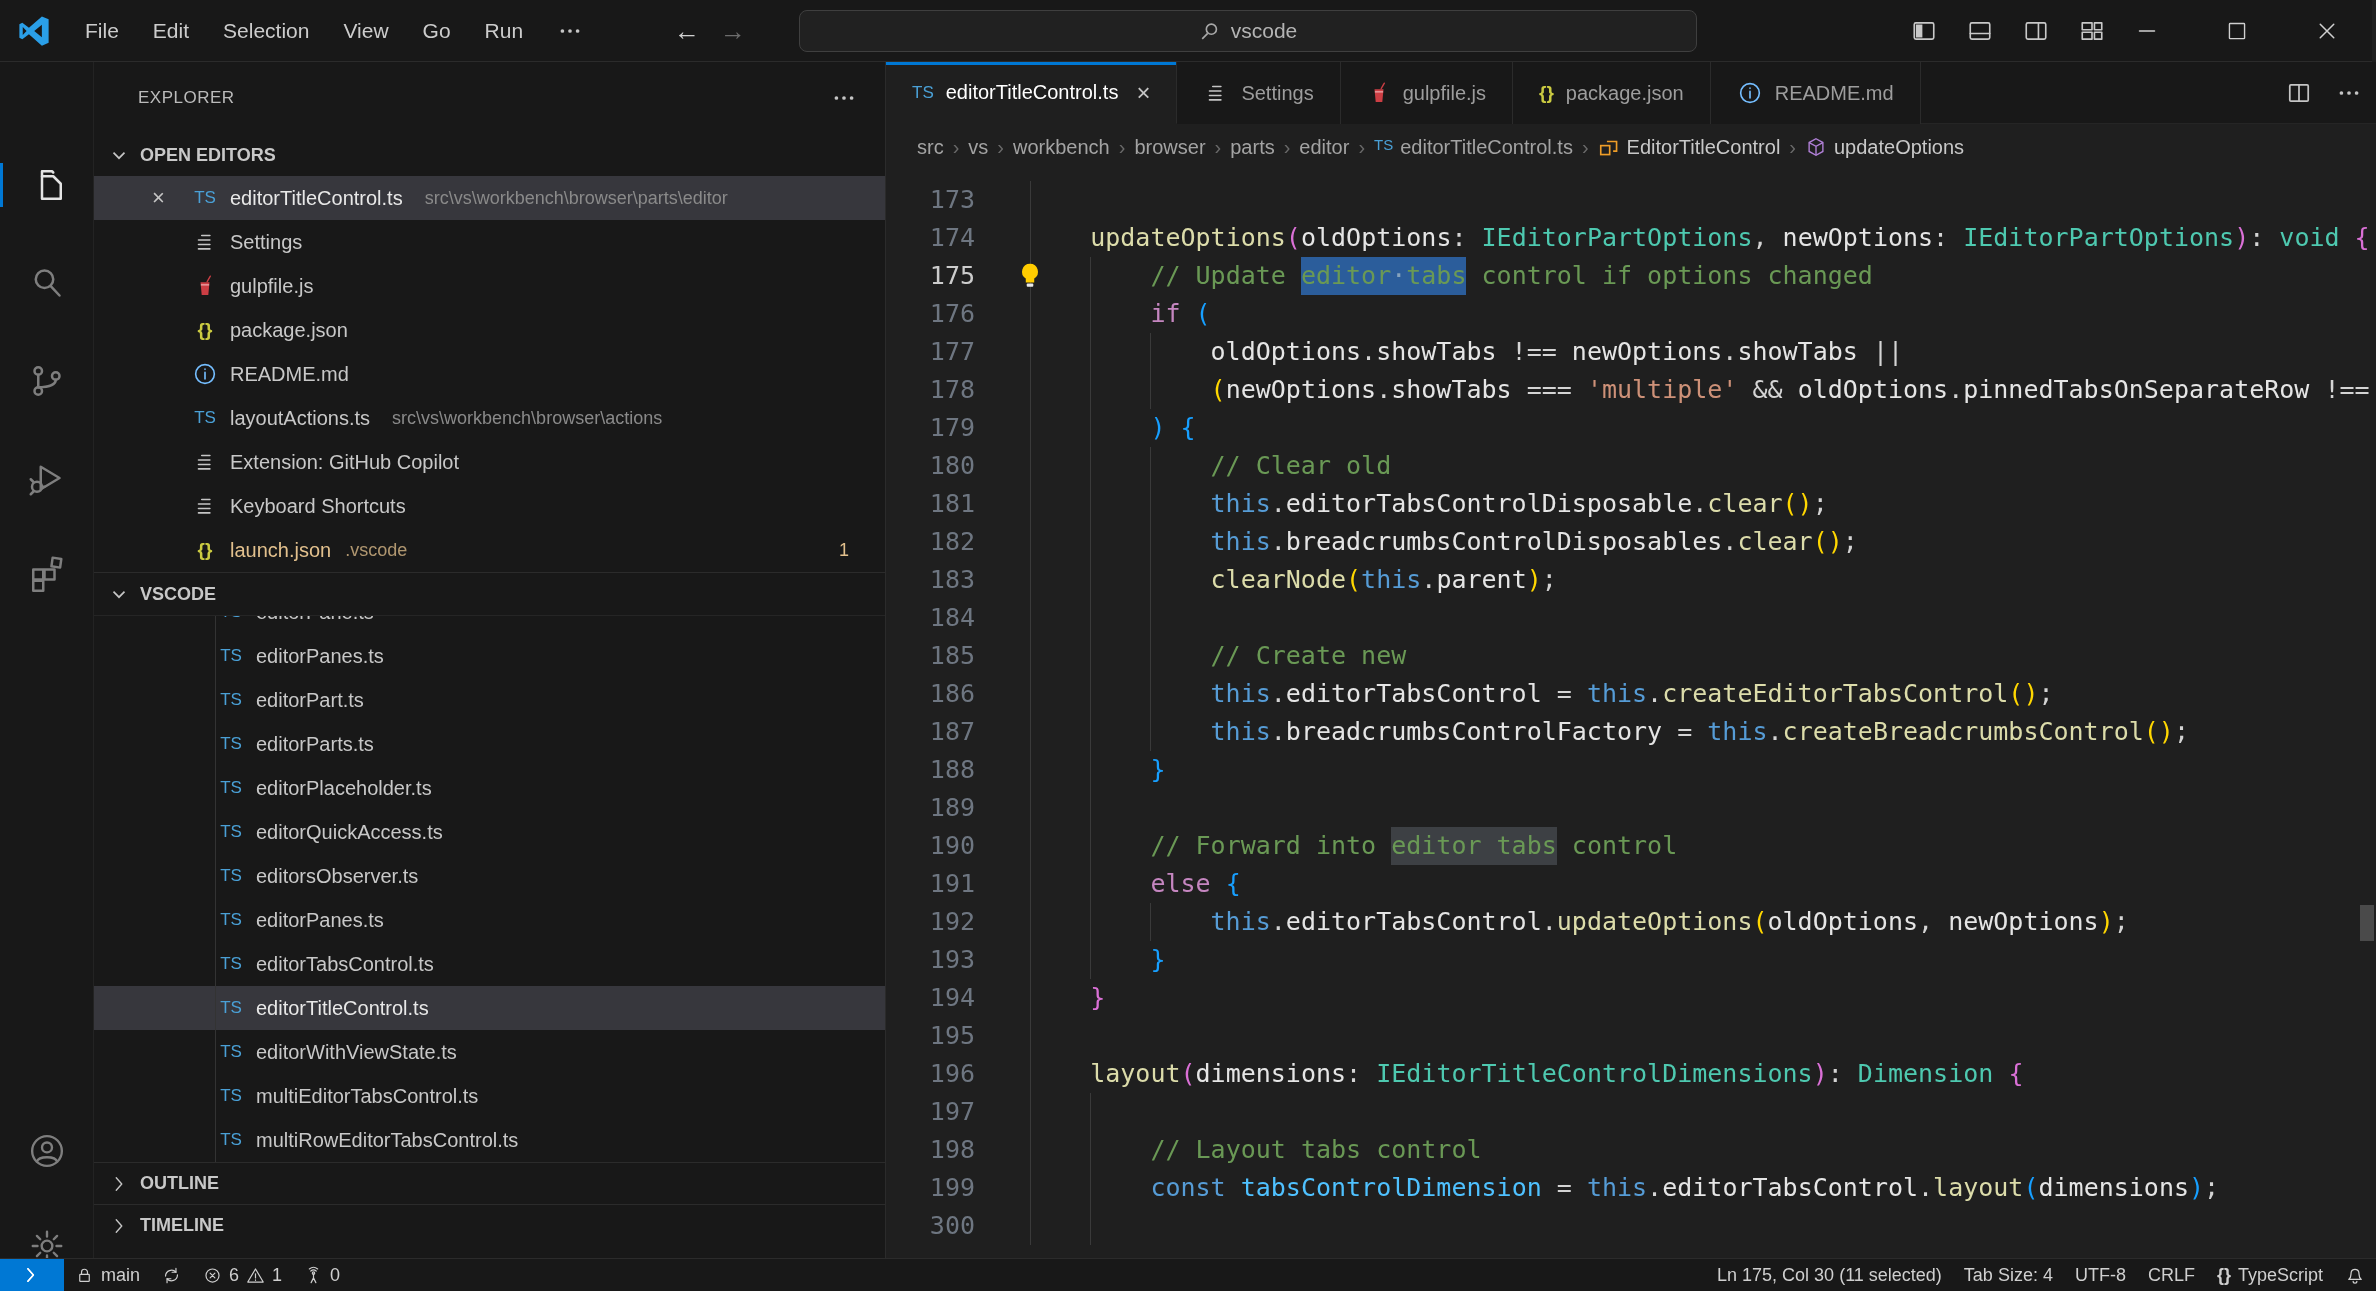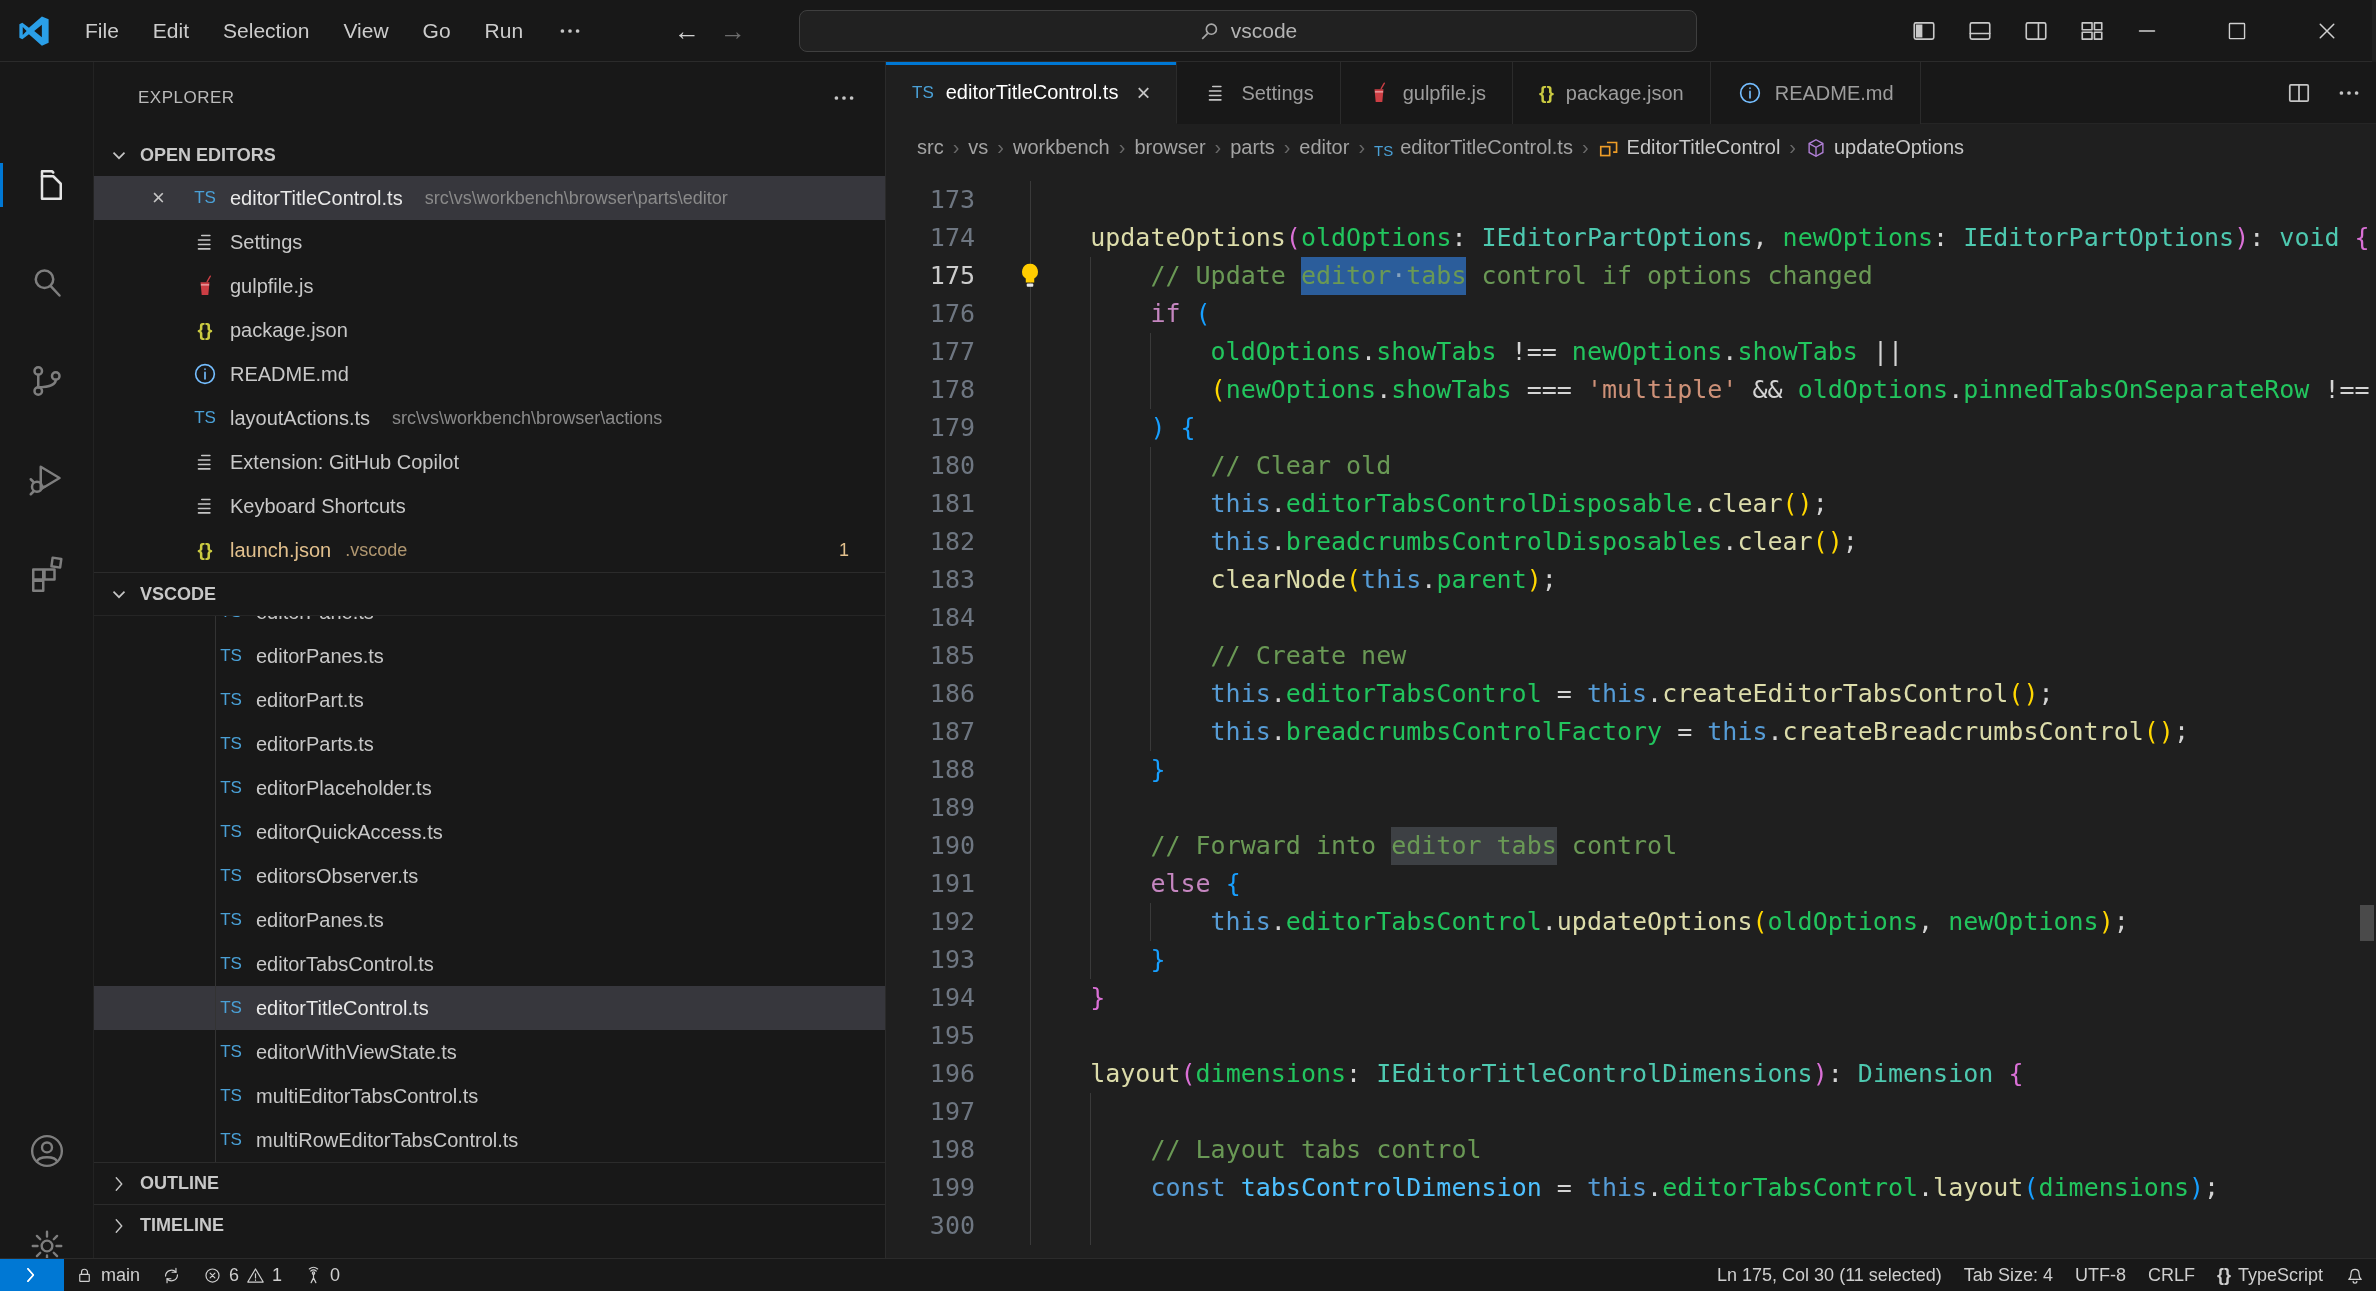--- a/index.html
+++ b/index.html
@@ -66,32 +66,32 @@
   #editor{position:absolute;left:886px;top:62px;width:1490px;height:1196px;background:#1f1f1f}
   #tabbar{position:absolute;left:0;top:0;width:1490px;height:62px;background:#181818;display:flex;border-bottom:1px solid #252525}
   .tab{height:62px;display:flex;align-items:center;padding:0 26px;gap:12px;font-size:20px;color:#9d9d9d;
     border-right:1px solid #2b2b2b;position:relative;background:#181818}
   .tab.active{background:#1f1f1f;color:#fff;border-bottom:1px solid #1f1f1f}
   .tab.active::before{content:'';position:absolute;left:0;top:0;right:0;height:3px;background:#0078d4}
   .tab .tclose{font-size:24px;color:#c5c5c5;margin-left:6px}
   #tab-actions{position:absolute;right:14px;top:0;height:62px;display:flex;align-items:center;gap:24px;color:#c5c5c5}
   #breadcrumbs{position:absolute;left:0;top:62px;width:1490px;height:46px;display:flex;align-items:center;
     padding-left:31px;font-size:20px;color:#a3a3a3;gap:4px}
-  .crumb{display:flex;align-items:flex-end;gap:7px}
+  .crumb{display:flex;align-items:flex-start;gap:7px}
   .crumb-sep{color:#6a6a6a;font-size:20px;padding:0 5px}
   .crumb.hi{color:#c8c8c8}
   #code{position:absolute;left:0;top:108px;width:1490px;height:1150px;overflow:hidden;padding-top:11px}
   .line{display:flex;height:38px;white-space:pre;position:relative;
     font-family:"DejaVu Sans Mono",monospace;font-size:25px;line-height:38px}
   .num{width:89px;text-align:right;color:#6e7681;flex:none}
   .num.cur{color:#cccccc}
   .gpad{width:55px;flex:none;position:relative}
   .ind{width:60.2px;flex:none;border-left:1px solid #3a3a3a}
   .bulb{position:absolute;left:-6px;top:3px;z-index:3}
-  .tk-fg{color:#d4d4d4}.tk-fn{color:#dcdcaa}.tk-vr{color:#22c55e}.tk-vr2{color:#4fc1ff}
+  .tk-fg{color:#d4d4d4}.tk-fn{color:#dcdcaa}.tk-vr{color:#e5e5e5}.tk-vr2{color:#4fc1ff}
   .tk-ty{color:#4ec9b0}.tk-kw{color:#c586c0}.tk-kw2{color:#569cd6}.tk-cm{color:#6a9955}
   .tk-st{color:#ce9178}.tk-b1{color:#ffd700}.tk-b2{color:#da70d6}.tk-b3{color:#179fff}.tk-wsd{color:#86a3bd}
   .sel{background:#2b5d9b}
   .whl{background:rgba(97,104,112,.45)}
   #scroll-thumb{position:absolute;right:2px;top:843px;width:14px;height:36px;background:rgba(110,110,110,.55)}
 
   
   #statusbar{position:absolute;left:0;bottom:0;width:2376px;height:33px;background:#181818;
     border-top:1px solid #2b2b2b;display:flex;align-items:center;justify-content:space-between;
     font-size:18px;color:#cfcfcf;z-index:40}

